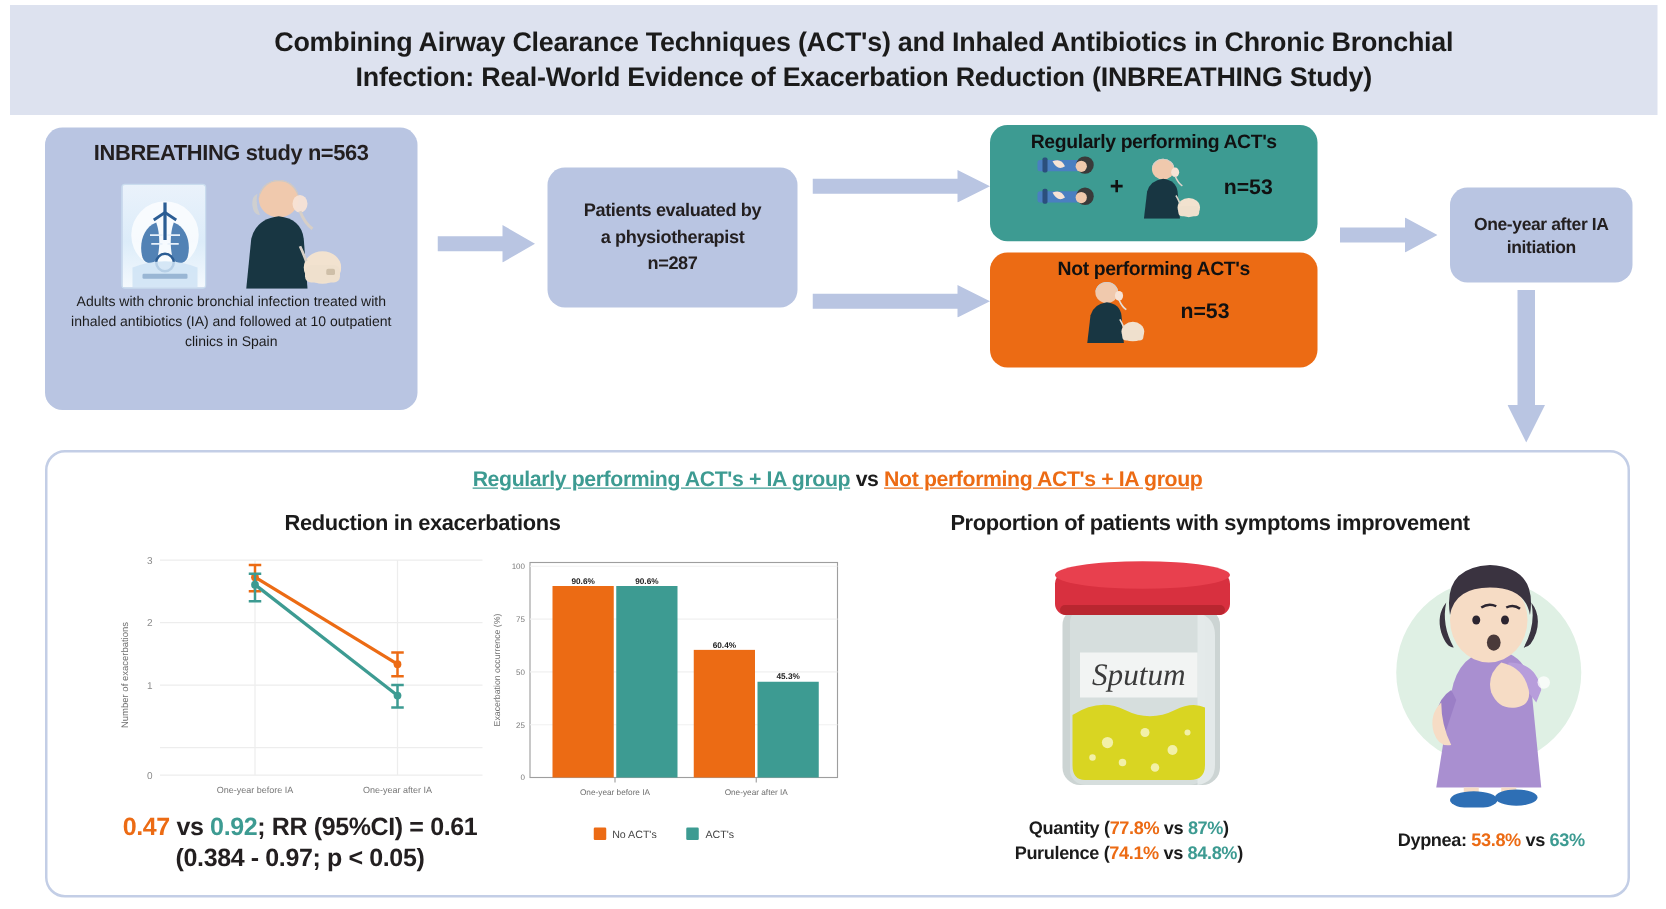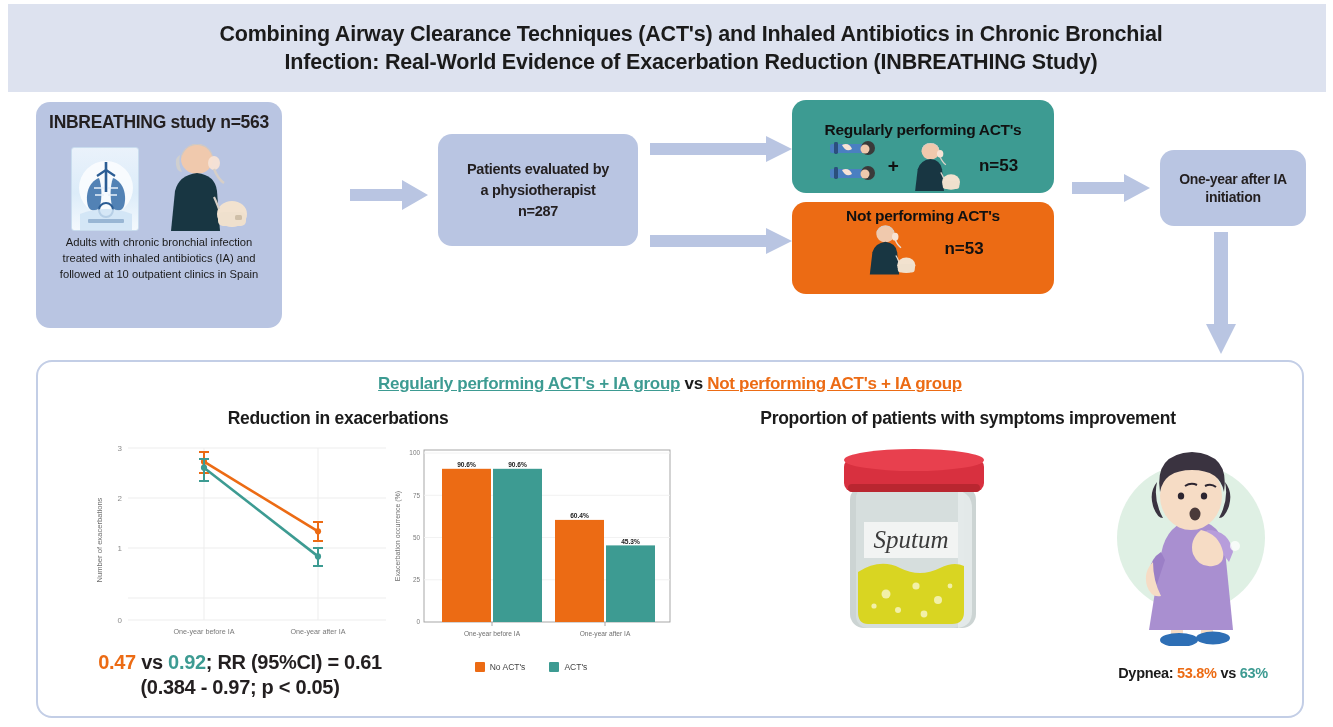--- a/index.html
+++ b/index.html
@@ -28,21 +28,21 @@
   
   .flow { position: absolute; left: 0; top: 92px; width: 1333px; height: 260px; }
 
   .box { position: absolute; border-radius: 14px; }
   .box-blue { background: #b9c5e2; }
   .box-green { background: #3d9b92; }
   .box-orange { background: #ec6b14; }
 
   
   #box-study {
-    left: 36px; top: 10px; width: 246px; height: 226px;
+    left: 36px; top: 10px; width: 298px; height: 226px;
     padding: 10px 12px 8px;
     display: flex; flex-direction: column; align-items: center;
   }
   #box-study .hd { font-size: 17.5px; font-weight: bold; letter-spacing: -0.3px; }
   .study-art { display: flex; align-items: flex-end; gap: 22px; margin: 6px 0 4px; height: 92px; }
   .study-desc { font-size: 11.2px; line-height: 1.42; text-align: center; color: #1b1b1b; }
 
   
   .lung-tile {
     width: 68px; height: 84px; border-radius: 3px;
@@ -54,21 +54,21 @@
   #box-physio {
     left: 438px; top: 42px; width: 200px; height: 112px;
     display: flex; flex-direction: column; align-items: center; justify-content: center;
     gap: 5px;
   }
   #box-physio .ln { font-size: 14.5px; font-weight: bold; letter-spacing: -0.3px; text-align: center; }
 
   
   #box-act {
     left: 792px; top: 8px; width: 262px; height: 93px;
-    padding: 21px 12px 6px;
+    padding: 5px 12px 6px;
   }
   #box-act .hd { font-size: 15.5px; font-weight: bold; text-align: center; letter-spacing: -0.3px; color: #111; }
   .act-row { display: flex; align-items: center; justify-content: center; gap: 8px; margin-top: 2px; }
   .act-n { font-size: 17px; font-weight: bold; color: #111; margin-left: 8px; }
 
   
   #box-noact {
     left: 792px; top: 110px; width: 262px; height: 92px;
     padding: 5px 12px 6px;
   }
@@ -434,20 +434,34 @@
     <path d="M122 52 q6 -3 11 1" stroke="#2c2530" stroke-width="2" fill="none"></path>
     <path d="M118 96 q18 4 22 22 q2 12 -10 14 q-14 2 -20 -12 q-4 -14 8 -24Z" fill="#f6dcc5"></path>
     <path d="M70 128 q-10 10 -6 24 q4 12 14 10 q-8 -16 -8 -34Z" fill="#f6dcc5"></path>
     <rect x="88" y="196" width="12" height="12" fill="#f6dcc5"></rect>
     <rect x="118" y="196" width="12" height="12" fill="#f6dcc5"></rect>
     <ellipse cx="96" cy="206" rx="19" ry="7" fill="#2e6fb5"></ellipse>
     <ellipse cx="130" cy="204" rx="17" ry="6.5" fill="#2e6fb5"></ellipse>
     <circle cx="152" cy="112" r="5" fill="#ffffff" opacity="0.75"></circle>
   </svg>
 
+  <div class="sym-text" id="sym-left">
+    <div>
+      <span>Quantity</span>
+      (<span class="o">77.8%</span>
+      <span>vs</span>
+      <span class="t">87%</span>)
+    </div>
+    <div>
+      <span>Purulence</span>
+      (<span class="o">74.1%</span>
+      <span>vs</span>
+      <span class="t">84.8%</span>)
+    </div>
+  </div>
 
   <div class="sym-text" id="sym-right">
     <span>Dypnea:</span>
     <span class="o">53.8%</span>
     <span>vs</span>
     <span class="t">63%</span>
   </div>
 </div>
 
 </body></html>

